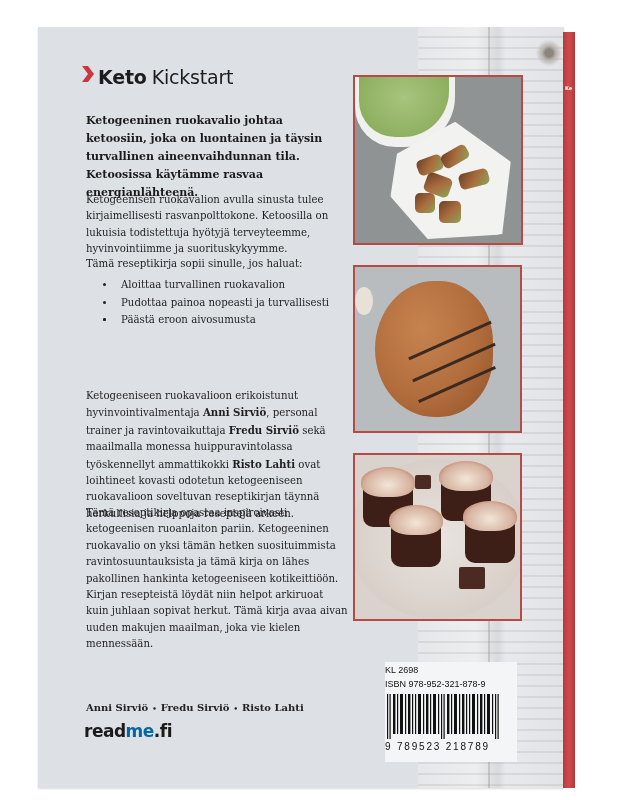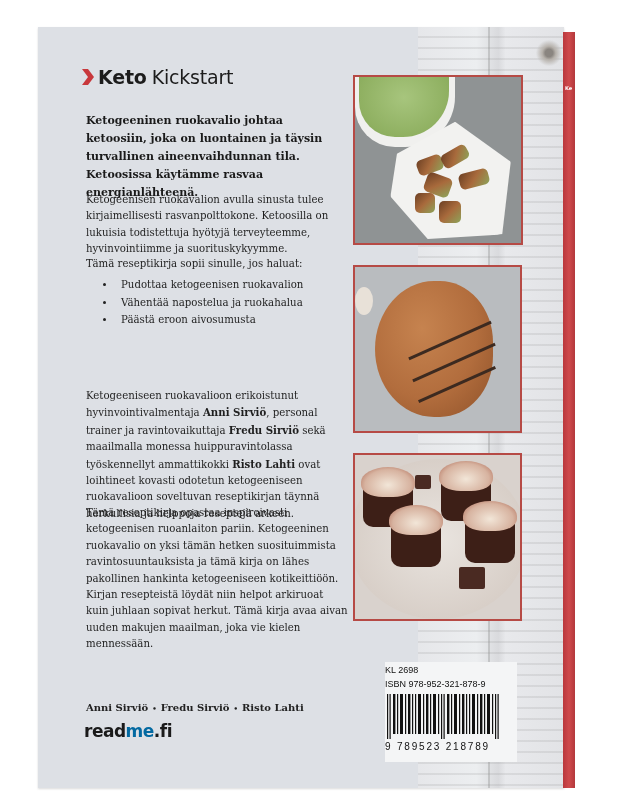--- a/index.html
+++ b/index.html
@@ -28,21 +28,21 @@
   .spine {
     position: absolute; left: 563px; top: 32px; width: 12px; height: 756px;
     background: linear-gradient(90deg, #b9383d, #cf4a4c 50%, #b3383b);
   }
   .spine-text {
     position: absolute; left: 565px; top: 85px; color: #fff; font-family: "DejaVu Sans", sans-serif;
     font-size: 5px; font-weight: bold;
   }
 
   .logo {
-    position: absolute; left: 82px; top: 66px; display: flex; align-items: center;
+    position: absolute; left: 82px; top: 66px; display: flex; align-items: flex-start;
     font-family: "DejaVu Sans", sans-serif; font-size: 19px; color: #1c1c1c; letter-spacing: -0.2px;
   }
   .logo .chev { width: 12px; height: 16px; margin-right: 4px; }
   .logo .keto { font-weight: bold; margin-right: 5px; }
   .logo .kick { font-weight: normal; }
 
   .lead {
     position: absolute; left: 86px; top: 112px; width: 260px;
     font-size: 11px; font-weight: bold; line-height: 18px; color: #1a1a1a;
   }
@@ -108,22 +108,23 @@
     <polygon points="0,0 6,0 12,8 6,16 0,16 6,8" fill="#c8383c"></polygon>
   </svg>
   <span class="keto">Keto</span>
   <span class="kick">Kickstart</span>
 </div>
 
 <div class="lead">Ketogeeninen ruokavalio johtaa ketoosiin, joka on luontainen ja täysin turvallinen aineenvaihdunnan tila. Ketoosissa käytämme rasvaa energianlähteenä.</div>
 <div class="p p1">Ketogeenisen ruokavalion avulla sinusta tulee kirjaimellisesti rasvanpolttokone. Ketoosilla on lukuisia todistettuja hyötyjä terveyteemme, hyvinvointiimme ja suorituskykyymme.</div>
 <div class="p p-intro">Tämä reseptikirja sopii sinulle, jos haluat:</div>
 <ul class="bullets">
-  <li><span class="dot"></span><span>Pudottaa ketogeenisen ruokavalion</span></li>
-  <li><span class="dot"></span><span>Vähentää napostelua ja ruokahalua</span></li>
+  <li><span class="dot"></span><span>Aloittaa turvallinen ruokavalion</span></li>
+  <li><span class="dot"></span><span>Pudottaa painoa nopeasti ja turvallisesti</span></li>
+  <li><span class="dot"></span></li>
   <li><span class="dot"></span><span>Päästä eroon aivosumusta</span></li>
 </ul>
 <div class="p p3"><span>Ketogeeniseen ruokavalioon erikoistunut hyvinvointivalmentaja </span><b>Anni Sirviö</b><span>, personal trainer ja ravintovaikuttaja </span><b>Fredu Sirviö</b><span> sekä maailmalla monessa huippuravintolassa työskennellyt ammattikokki </span><b>Risto Lahti</b><span> ovat loihtineet kovasti odotetun ketogeeniseen ruokavalioon soveltuvan reseptikirjan täynnä herkullisia ja helppoja reseptejä arkeen.</span></div>
 <div class="p p4">Tämä reseptikirja opastaa inspiroivasti ketogeenisen ruoanlaiton pariin. Ketogeeninen ruokavalio on yksi tämän hetken suosituimmista ravintosuuntauksista ja tämä kirja on lähes pakollinen hankinta ketogeeniseen kotikeittiöön. Kirjan resepteistä löydät niin helpot arkiruoat kuin juhlaan sopivat herkut. Tämä kirja avaa aivan uuden makujen maailman, joka vie kielen mennessään.</div>
 
 <div class="authors">
   <span>Anni Sirviö</span><span class="sep">•</span><span>Fredu Sirviö</span><span class="sep">•</span><span>Risto Lahti</span>
 </div>
 <div class="publisher"><span>read</span><span class="me">me</span><span>.fi</span></div>
 

